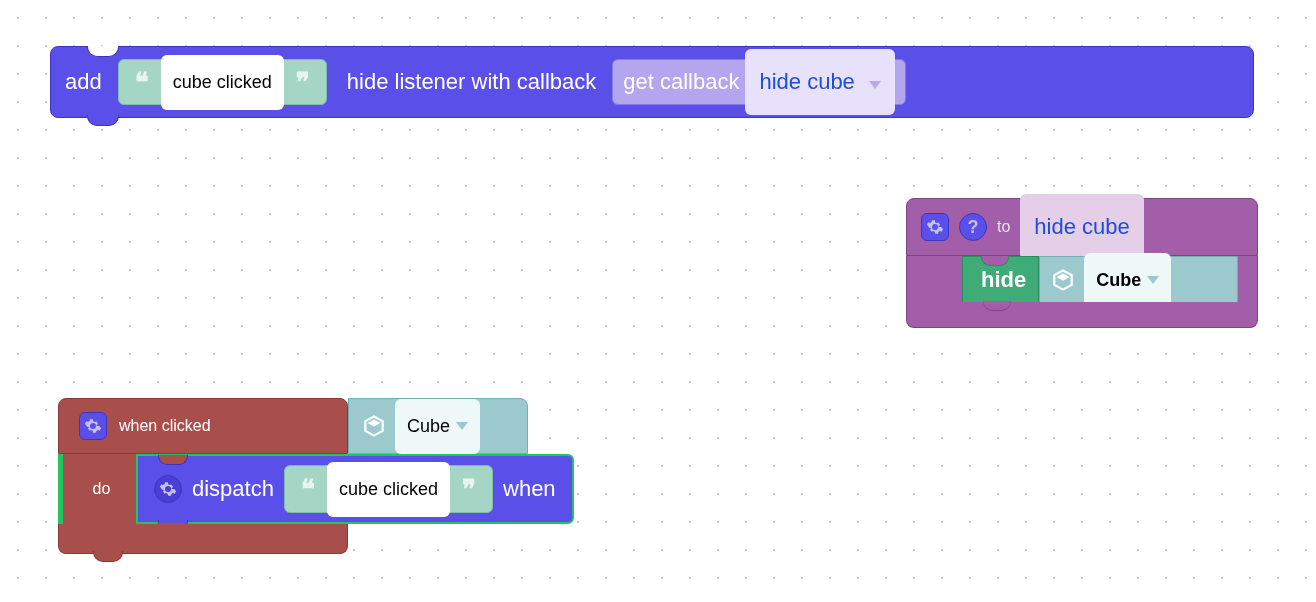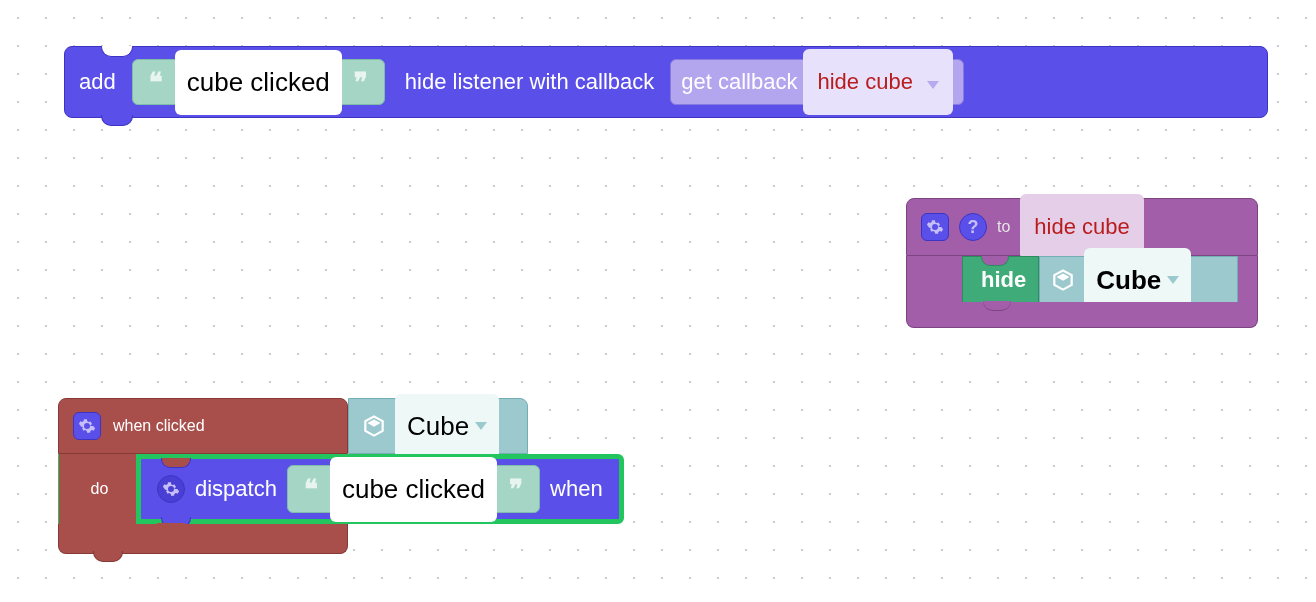--- a/index.html
+++ b/index.html
@@ -27,42 +27,42 @@
   .blk-purple { background:#5b4fe9; border:1px solid #3e34c4; }
   .blk-lavender { background:#b4a5ef; border:1px solid #897ae0; }
   .blk-teal { background:#a5d5c5; border:1px solid #7fbdaa; }
 
   .quote { color:#e8f4f0; font-size:26px; font-weight:bold; padding:0 6px; }
   .pill {
     background:#fff;
     color:#000;
     border-radius:6px;
     padding:17px 12px;
-    font-size:26px;
+    font-size:18px;
     display:inline-flex;
     align-items:center;
     gap:6px;
   }
-  .pill-lav { background:#e7e1fb; color:#b91c1c; border-radius:6px; padding:20px 14px; font-size:22px; }
+  .pill-lav { background:#e7e1fb; color:#1d4ed8; border-radius:6px; padding:20px 14px; font-size:22px; }
   .dd { width:0;height:0;border-left:6px solid transparent;border-right:6px solid transparent;border-top:8px solid #b9a9ef; display:inline-block; }
   .dd-cyan { border-top-color:#9bc9ce; }
   .gear-circle {
     width:28px;height:28px;border-radius:6px;background:#5b4fe9;display:flex;align-items:center;justify-content:center;border:1px solid #3e34c4;
   }
   .gear-circle.round{border-radius:50%;}
   .gear-circle svg{width:18px;height:18px;}
   .qmark{width:28px;height:28px;border-radius:50%;background:#5b4fe9;border:1px solid #3e34c4;color:#c6bff8;display:flex;align-items:center;justify-content:center;font-weight:bold;font-size:18px;}
   .cube-ic{width:26px;height:26px;display:inline-block;}
   .c-wrap {
     position:absolute;
     border-radius:8px 8px 8px 8px;
   }
 
   
-  #add-block{ top:46px; left:64px; width:1204px; height:72px; border-radius:8px;}
+  #add-block{ top:46px; left:50px; width:1204px; height:72px; border-radius:8px;}
   #add-block::after{
     content:"";position:absolute;bottom:-9px;left:36px;width:30px;height:10px;
     background:#5b4fe9;border:1px solid #3e34c4;border-top:none;
     border-bottom-left-radius:10px;border-bottom-right-radius:10px;
   }
   #add-block::before{
     content:"";position:absolute;top:-1px;left:36px;width:30px;height:10px;
     background:#fff;border:1px solid #3e34c4;border-top:none;
     border-bottom-left-radius:10px;border-bottom-right-radius:10px;
   }
@@ -80,28 +80,28 @@
   #proc-bottom{ position:absolute; left:0; bottom:0; right:0; height:26px; background:#a25ea8;border:1px solid #7d4282;border-top:none;border-radius:0 0 8px 8px;}
   #proc-bottom::after{content:"";position:absolute;top:-1px;left:76px;width:28px;height:9px;background:#a25ea8;border-bottom:1px solid #7d4282;border-bottom-left-radius:10px;border-bottom-right-radius:10px;}
   #proc-right-fill{position:absolute; right:0; top:58px; width:20px; height:48px; background:#a25ea8;border-right:1px solid #7d4282;}
   #hide-row{ position:absolute; top:58px; left:56px; right:20px; height:48px; display:flex;font-weight:bold; }
   #hide-blk{ background:#3fab78;border:1px solid #2e8a5f;border-radius:0;height:100%;display:flex;align-items:center;padding:0 12px 0 18px;gap:8px;color:#fff;font-size:22px; position:relative;}
   #hide-blk::before{content:"";position:absolute;top:-1px;left:18px;width:26px;height:9px;background:#a25ea8;border:1px solid #2e8a5f;border-top:none;border-bottom-left-radius:9px;border-bottom-right-radius:9px;}
   #cube-slot{ background:#9bc9ce;border:1px solid #72aeb4;height:100%;flex:1;display:flex;align-items:center;padding:0 10px;gap:8px;}
 
   
   #when-wrap{ top:398px; left:58px; width:700px; height:160px; }
-  #when-head{ position:absolute; top:0; left:0; width:290px; height:56px; background:#a84f4c;border:1px solid #853a38;border-radius:8px 8px 0 0;display:flex;align-items:center;gap:12px;padding:0 14px;}
+  #when-head{ position:absolute; top:0; left:0; width:290px; height:56px; background:#a84f4c;border:1px solid #853a38;border-radius:8px 8px 0 0;display:flex;align-items:center;gap:12px;padding:0 20px;}
   #when-head-cube{ position:absolute; top:0; left:290px; width:180px; height:56px; background:#9bc9ce;border:1px solid #72aeb4;border-radius:0 8px 0 0;display:flex;align-items:center;gap:8px;padding:0 12px;}
-  #when-left{ position:absolute; left:0; top:56px; width:78px; height:70px; background:#a84f4c;border-left:1px solid #22c55e;display:flex;align-items:center;justify-content:center;color:#fff;padding-left:4px;}
+  #when-left{ position:absolute; left:0; top:56px; width:78px; height:70px; background:#a84f4c;border-left:5px solid #22c55e;display:flex;align-items:center;justify-content:center;color:#fff;padding-left:4px;}
   #when-bottom{ position:absolute; left:0; top:126px; width:290px; height:30px; background:#a84f4c;border:1px solid #853a38;border-top:none;border-radius:0 0 8px 8px;}
   #when-bottom::after{content:"";position:absolute;bottom:-9px;left:34px;width:28px;height:10px;background:#a84f4c;border:1px solid #853a38;border-top:none;border-bottom-left-radius:10px;border-bottom-right-radius:10px;}
   #when-bottom::before{content:"";position:absolute;top:-1px;left:98px;width:28px;height:9px;background:#a84f4c;border-bottom-left-radius:10px;border-bottom-right-radius:10px;}
   #dispatch-row{ position:absolute; top:56px; left:78px; height:70px; display:flex;}
-  #dispatch-blk{ background:#5b4fe9;border:5px solid #22c55e;height:100%;display:flex;align-items:center;gap:10px;padding:0 16px;color:#fff;font-size:22px;border-radius:0 6px 6px 0;position:relative;}
+  #dispatch-blk{ background:#5b4fe9;border:2px solid #22c55e;height:100%;display:flex;align-items:center;gap:10px;padding:0 16px;color:#fff;font-size:22px;border-radius:0 6px 6px 0;position:relative;}
   #dispatch-blk::before{content:"";position:absolute;top:-1px;left:20px;width:28px;height:9px;background:#a84f4c;border:1px solid #3e34c4;border-top:none;border-bottom-left-radius:9px;border-bottom-right-radius:9px;}
   #dispatch-blk::after{content:"";position:absolute;bottom:-9px;left:20px;width:28px;height:10px;background:#5b4fe9;border:1px solid #3e34c4;border-top:none;border-bottom-left-radius:10px;border-bottom-right-radius:10px;}
 </style>
 </head>
 <body>
 
 <div id="add-block" class="block blk-purple">
   <span class="txt">add</span>
   <span class="gap"></span>
   <div class="inner-slot blk-teal" style="margin-left:6px;">

